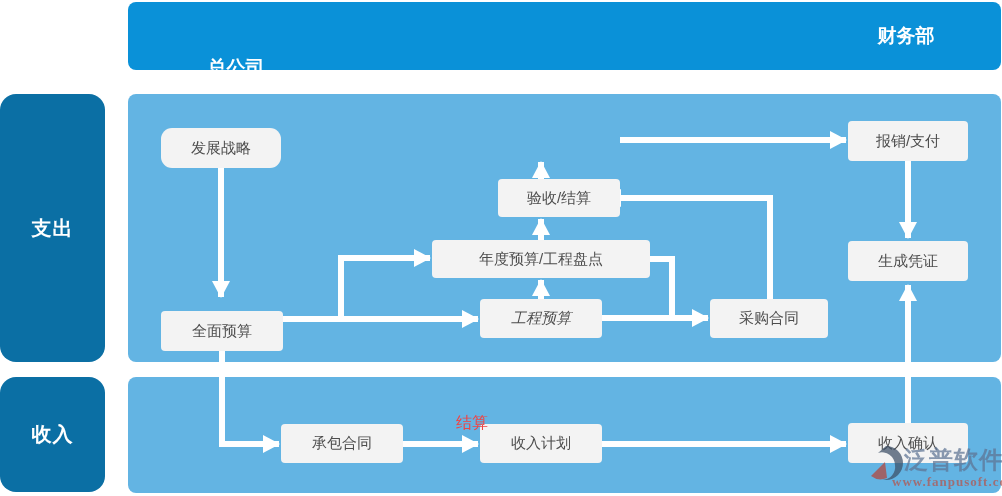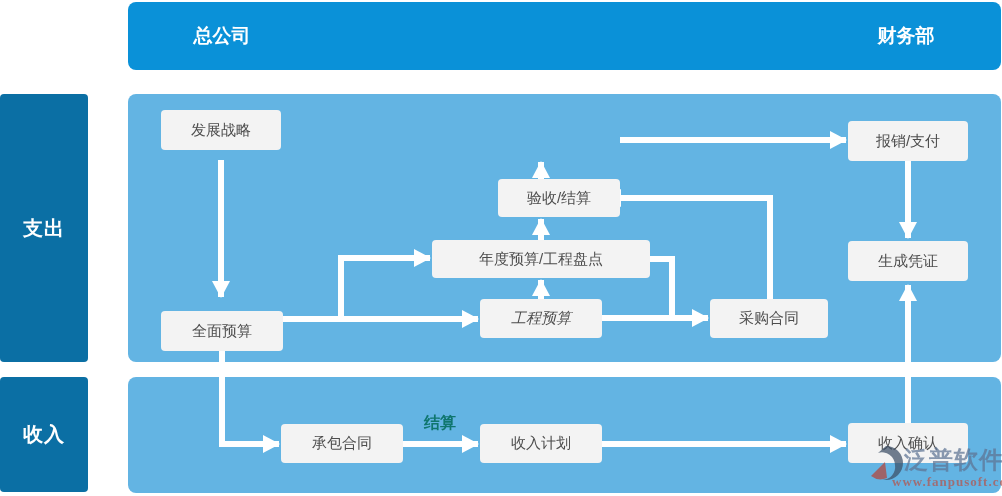--- a/index.html
+++ b/index.html
@@ -22,36 +22,36 @@
   }
   .header-bar{
     position:absolute;left:128px;top:2px;right:1px;height:68px;
     background:var(--header-blue);border-radius:8px;
   }
   .header-label{
     position:absolute;top:50%;transform:translate(-50%,-50%);
     color:#ffffff;font-size:19px;font-weight:bold;white-space:nowrap;
   }
   .side-block{
-    position:absolute;left:0;width:88px;background:var(--sidebar-blue);
-    border-radius:4px;display:flex;align-items:center;justify-content:center;
+    position:absolute;left:0;width:105px;background:var(--sidebar-blue);
+    border-radius:16px;display:flex;align-items:center;justify-content:center;
   }
   .side-block span{color:#ffffff;font-size:20px;font-weight:bold;letter-spacing:1px;}
   .panel{
     position:absolute;left:128px;right:1px;background:var(--panel-blue);border-radius:8px;
   }
   .node{
     position:absolute;background:var(--box-bg);border-radius:4px;
     display:flex;align-items:center;justify-content:center;
     color:var(--box-text);font-size:15px;white-space:nowrap;
   }
   .arrows{position:absolute;left:0;top:0;width:1002px;height:496px;pointer-events:none;}
   .edge-label{
     position:absolute;transform:translateX(-50%);
-    color:#0f766e;font-size:16px;font-weight:bold;white-space:nowrap;
+    color:#ef4444;font-size:16px;font-weight:normal;white-space:nowrap;margin-left:32px;
   }
   .watermark{
     position:absolute;left:864px;top:443px;width:138px;height:50px;opacity:.72;
   }
   .wm-icon{position:absolute;left:4px;top:2px;width:36px;height:36px;}
   .wm-brand{
     position:absolute;left:40px;top:1px;font-size:24px;font-weight:bold;
     color:var(--wm-text);white-space:nowrap;letter-spacing:1px;
   }
   .wm-url{
@@ -59,21 +59,21 @@
     font-family:"Liberation Serif","DejaVu Serif",serif;
     color:var(--wm-url);letter-spacing:1px;white-space:nowrap;
   }
 </style>
 </head>
 <body>
 
 <div class="canvas">
 
   <div class="header-bar">
-    <div class="header-label" style="left:94px;">总公司</div>
+    <div class="header-label" style="left:108px;margin-top:32px;">总公司</div>
     <div class="header-label" style="left:778px;">财务部</div>
   </div>
 
   <div class="side-block" style="top:94px;height:268px;">
     <span>支出</span>
   </div>
   <div class="side-block" style="top:377px;height:115px;">
     <span>收入</span>
   </div>
 
@@ -98,21 +98,21 @@
       <path d="M650,259 H672 V318"></path>
       <path d="M602,318 H708" marker-end="url(#ah)"></path>
       <path d="M770,299 V198 H605" marker-end="url(#ah)"></path>
       <path d="M222,339 V444 H279" marker-end="url(#ah)"></path>
       <path d="M403,444 H478" marker-end="url(#ah)"></path>
       <path d="M602,444 H846" marker-end="url(#ah)"></path>
       <path d="M908,423 V285" marker-end="url(#ah)"></path>
     </g>
   </svg>
 
-  <div class="node" style="left:161px;top:110px;width:120px;height:40px;">发展战略</div>
+  <div class="node" style="left:161px;top:128px;width:120px;height:40px;border-radius:11px;">发展战略</div>
   <div class="node" style="left:848px;top:121px;width:120px;height:40px;">报销/支付</div>
   <div class="node" style="left:480px;top:179px;width:122px;height:38px;margin-left:18px;">验收/结算</div>
   <div class="node" style="left:432px;top:240px;width:218px;height:38px;">年度预算/工程盘点</div>
   <div class="node" style="left:161px;top:299px;width:122px;height:40px;margin-top:12px;">全面预算</div>
   <div class="node" style="left:480px;top:299px;width:122px;height:39px;font-style:italic;">工程预算</div>
   <div class="node" style="left:710px;top:299px;width:118px;height:39px;">采购合同</div>
   <div class="node" style="left:848px;top:241px;width:120px;height:40px;">生成凭证</div>
 
   <div class="node" style="left:281px;top:424px;width:122px;height:39px;">承包合同</div>
   <div class="node" style="left:480px;top:424px;width:122px;height:39px;">收入计划</div>

